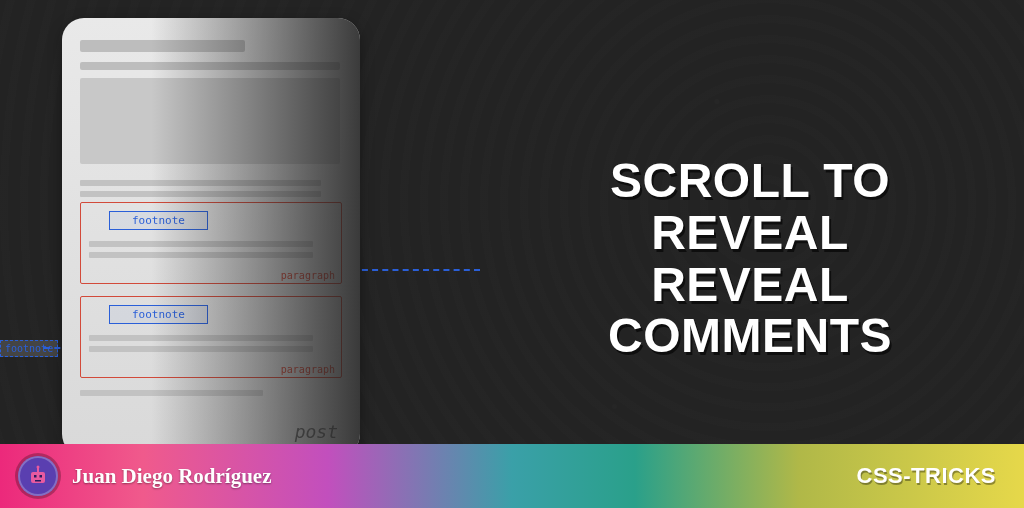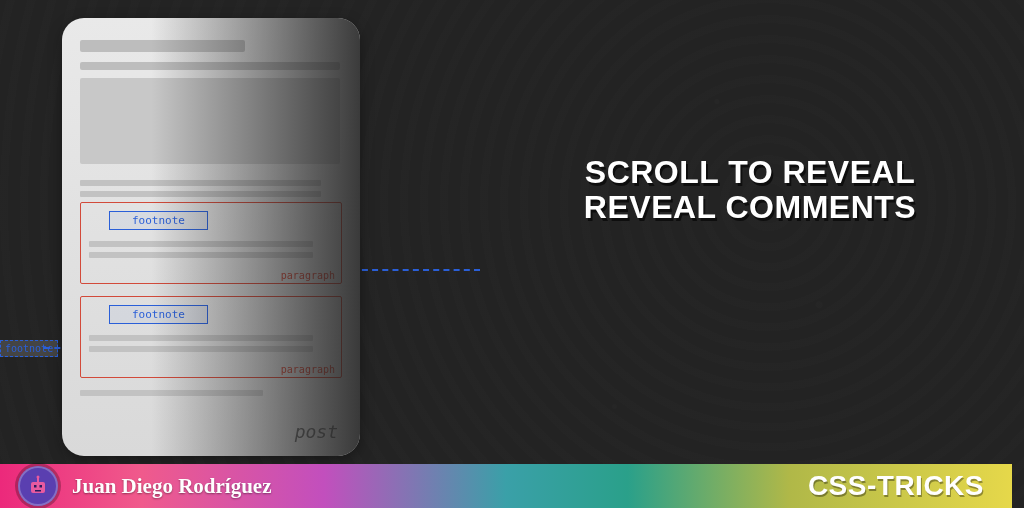--- a/index.html
+++ b/index.html
@@ -19,21 +19,21 @@
       repeating-radial-gradient(circle at 75% 40%, rgba(255,255,255,0.008) 0 8px, transparent 8px 20px),
       #232323;
   }
   
   .title {
     position: absolute;
     left: 520px; top: 155px;
     width: 460px;
     color: #fff;
     font-weight: 900;
-    font-size: 32px;
+    font-size: 48px;
     line-height: 1.08;
     letter-spacing: 0.5px;
     text-align: center;
     font-family: "Arial Black", "Helvetica Neue", sans-serif;
     font-stretch: condensed;
     text-shadow: 2px 3px 0 rgba(0,0,0,0.6);
   }
   
   .card {
     position: absolute;
@@ -108,22 +108,22 @@
     background: rgba(200,200,200,0.2);
   }
   .dash-left {
     left: 44px; top: 347px; width: 68px;
     border-top: 2px dashed #2a5fd8;
     position: absolute; height:0;
   }
   
   .footer {
     position: absolute;
-    left: 0; right: 12px; bottom: 0;
-    height: 44px;
+    left: 0; right: 0; bottom: 0;
+    height: 64px;
     background: linear-gradient(90deg,
       #ec297b 0%,
       #f05a8c 14%,
       #c24fbd 32%,
       #3aa0a8 50%,
       #2aa08a 62%,
       #b0b848 78%,
       #e6d84a 100%);
     display: flex;
     align-items: center;
@@ -141,21 +141,21 @@
   .author-name {
     color: #fff;
     font-weight: 700;
     font-size: 21px;
     font-family: Georgia, "Times New Roman", serif;
     text-shadow: 0 1px 2px rgba(0,0,0,0.4);
   }
   .site-name {
     color: #fff;
     font-weight: 800;
-    font-size: 28px;
+    font-size: 22px;
     letter-spacing: 0.5px;
     font-family: "Arial Black", sans-serif;
     text-shadow: 1px 2px 0 rgba(0,0,0,0.35);
   }
 </style>
 </head>
 <body>
 
 <div class="texture"></div>
 

